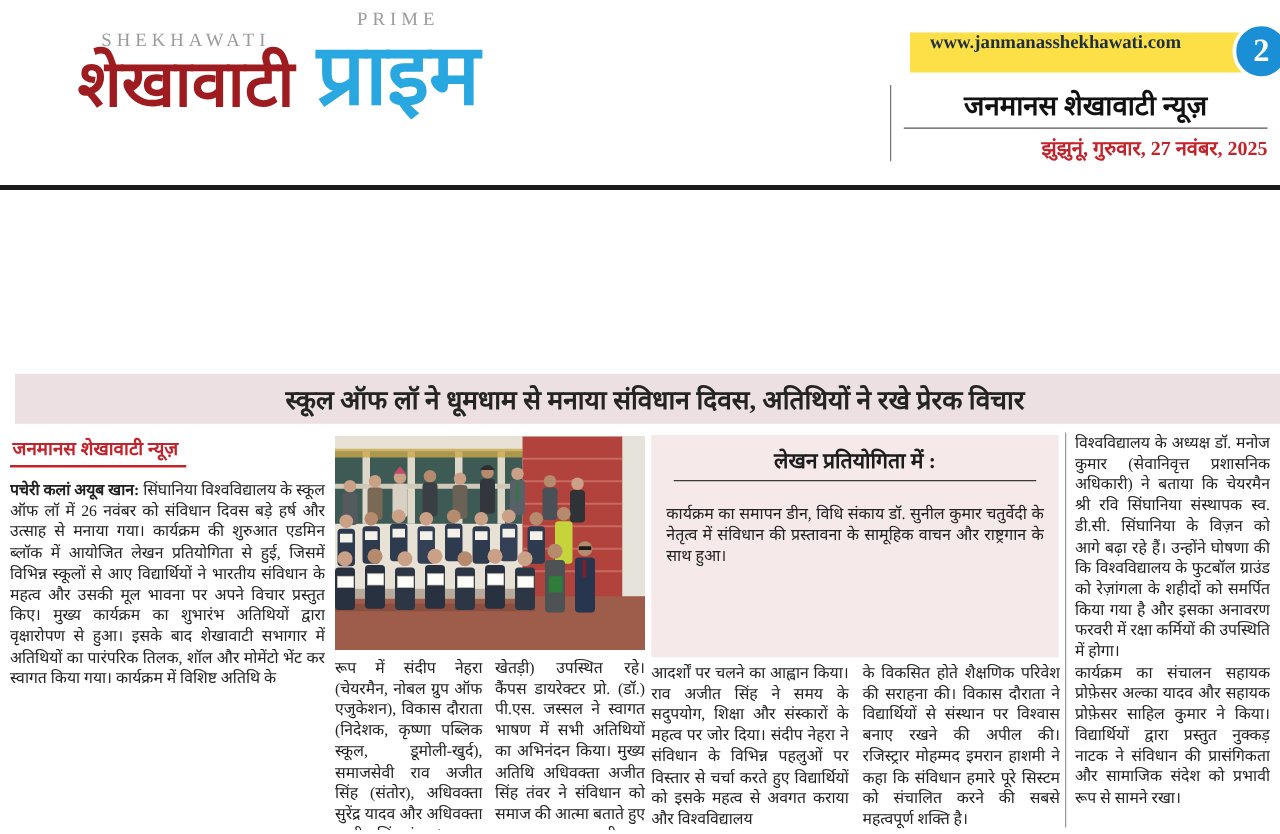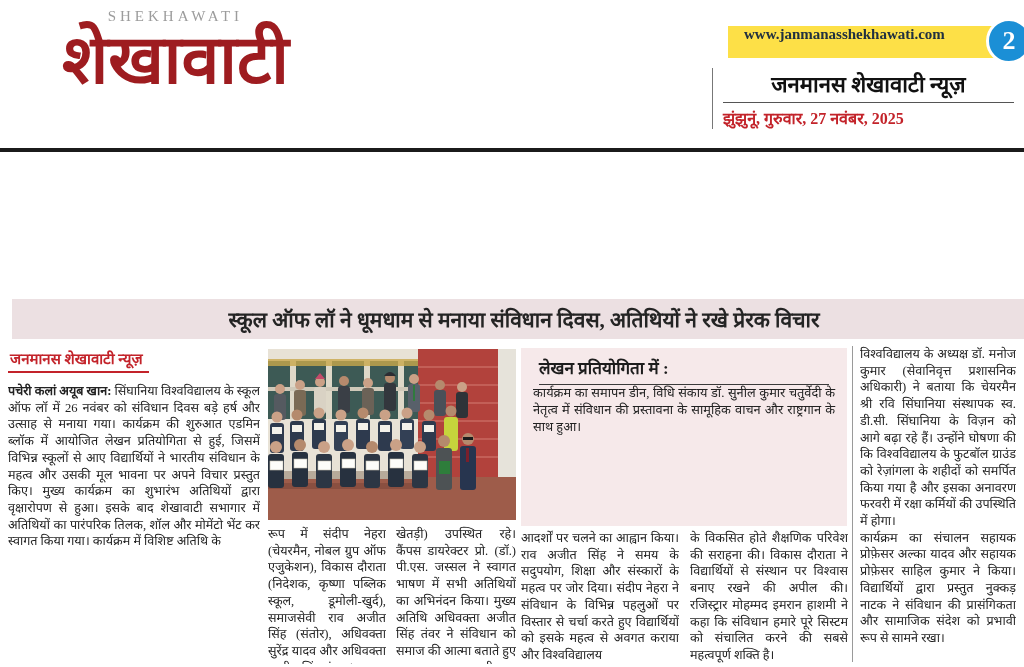--- a/index.html
+++ b/index.html
@@ -11,39 +11,39 @@
     overflow: hidden;
     font-family: Liberation Serif, serif;
     color: #1c1c1c;
   }
 
   
   .masthead { position:absolute; left:0; top:0; width:1024px; height:150px; background:#fff; }
   .masthead-titles { position:absolute; left:62px; top:8px; display:flex; align-items:flex-end; gap:18px; }
   .mast-col { display:flex; flex-direction:column; align-items:center; }
   .kicker { font-size:15px; letter-spacing:4px; color:#9c9c9c; font-weight:400; }
-  .title-red  { font-size:68px; font-weight:800; color:#9e1c20; line-height:1.05; }
+  .title-red  { font-size:52px; font-weight:800; color:#9e1c20; line-height:1.05; }
   .title-blue { font-size:68px; font-weight:800; color:#29a7e1; line-height:1.05; }
   .mast-rule { position:absolute; left:0; top:148px; width:1024px; height:4px; background:#1b1b1b; }
 
   .mast-right { position:absolute; left:712px; top:26px; width:302px; }
   .url-bar {
     position:relative; background:#fde047; height:32px; width:268px;
     display:flex; align-items:flex-start; padding-left:16px;
     font-size:15px; font-weight:700; color:#203040;margin-left:16px;
   }
   .page-badge {
     position:absolute; right:-36px; top:-8px; width:46px; height:46px;
     background:#1b8fd6; border:3px solid #ffffff; border-radius:50%;
     display:flex; align-items:center; justify-content:center;
     color:#fff; font-size:26px; font-weight:800;
   }
   .mast-right-lower { border-left:1px solid #777; margin-top:10px; padding-left:10px; }
   .paper-name { font-size:22px; font-weight:800; color:#111; text-align:center; padding-bottom:4px; border-bottom:1px solid #555; }
-  .dateline  { font-size:16px; font-weight:800; color:#c3232a; text-align:left; padding-top:4px; }
+  .dateline  { font-size:16px; font-weight:800; color:#c3232a; text-align:right; padding-top:4px; }
 
   
   .headline {
     position:absolute; left:8px; top:158px; width:1008px; height:138px;
     font-size:43px; line-height:1.52; font-weight:800; color:#161616;
     letter-spacing:0px;
   }
   .subhead-bar {
     position:absolute; left:12px; top:299px; width:1024px; height:40px;
     background:#ece0e2; display:flex; align-items:center; justify-content:center;
@@ -61,22 +61,22 @@
   .col1 { position:absolute; left:8px;  top:348px; width:252px; height:314px; overflow:hidden; }
   .photo-wrap { position:absolute; left:268px; top:349px; width:248px; height:171px; overflow:hidden; background:#d8cfc4; }
   .col2 { position:absolute; left:268px; top:526px; width:118px; height:138px; overflow:hidden; }
   .col3 { position:absolute; left:396px; top:526px; width:120px; height:138px; overflow:hidden; }
 
   .prize-box {
     position:absolute; left:521px; top:348px; width:326px; height:178px;
     background:#f6e9ea; padding:8px 12px 6px 12px; overflow:hidden;
   }
   .prize-title {
-    text-align:left; font-size:17px; font-weight:800; color:#1d1d1d;
-    padding-bottom:5px; border-bottom:1.5px solid #3a3a3a; margin:0 6px 0 6px;
+    text-align:center; font-size:17px; font-weight:800; color:#1d1d1d;
+    padding-bottom:5px; border-bottom:1.5px solid #3a3a3a; margin:0 6px 18px 6px;
   }
   .prize-box .article-text { font-size:12.8px; line-height:16.9px; }
 
   .col4 { position:absolute; left:521px; top:530px; width:158px; height:134px; overflow:hidden; }
   .col5 { position:absolute; left:690px; top:530px; width:158px; height:134px; overflow:hidden; }
 
   .col-rule { position:absolute; left:852px; top:346px; width:1px; height:316px; background:#9a9a9a; }
   .col6 { position:absolute; left:860px; top:346px; width:156px; height:318px; overflow:hidden; }
 
   .photo-svg { display:block; width:248px; height:171px; }
@@ -84,20 +84,24 @@
 </head>
 <body>
 
 <div class="page">
 
   <div class="masthead">
     <div class="masthead-titles">
       <div class="mast-col">
         <span class="kicker">SHEKHAWATI</span>
         <span class="title-red">शेखावाटी</span>
+      </div>
+      <div class="mast-col">
+        <span class="kicker">PRIME</span>
+        <span class="title-blue">प्राइम</span>
       </div>
     </div>
 
     <div class="mast-right">
       <div class="url-bar">
         <span>www.janmanasshekhawati.com</span>
         <span class="page-badge">2</span>
       </div>
       <div class="mast-right-lower">
         <div class="paper-name">जनमानस शेखावाटी न्यूज़</div>

